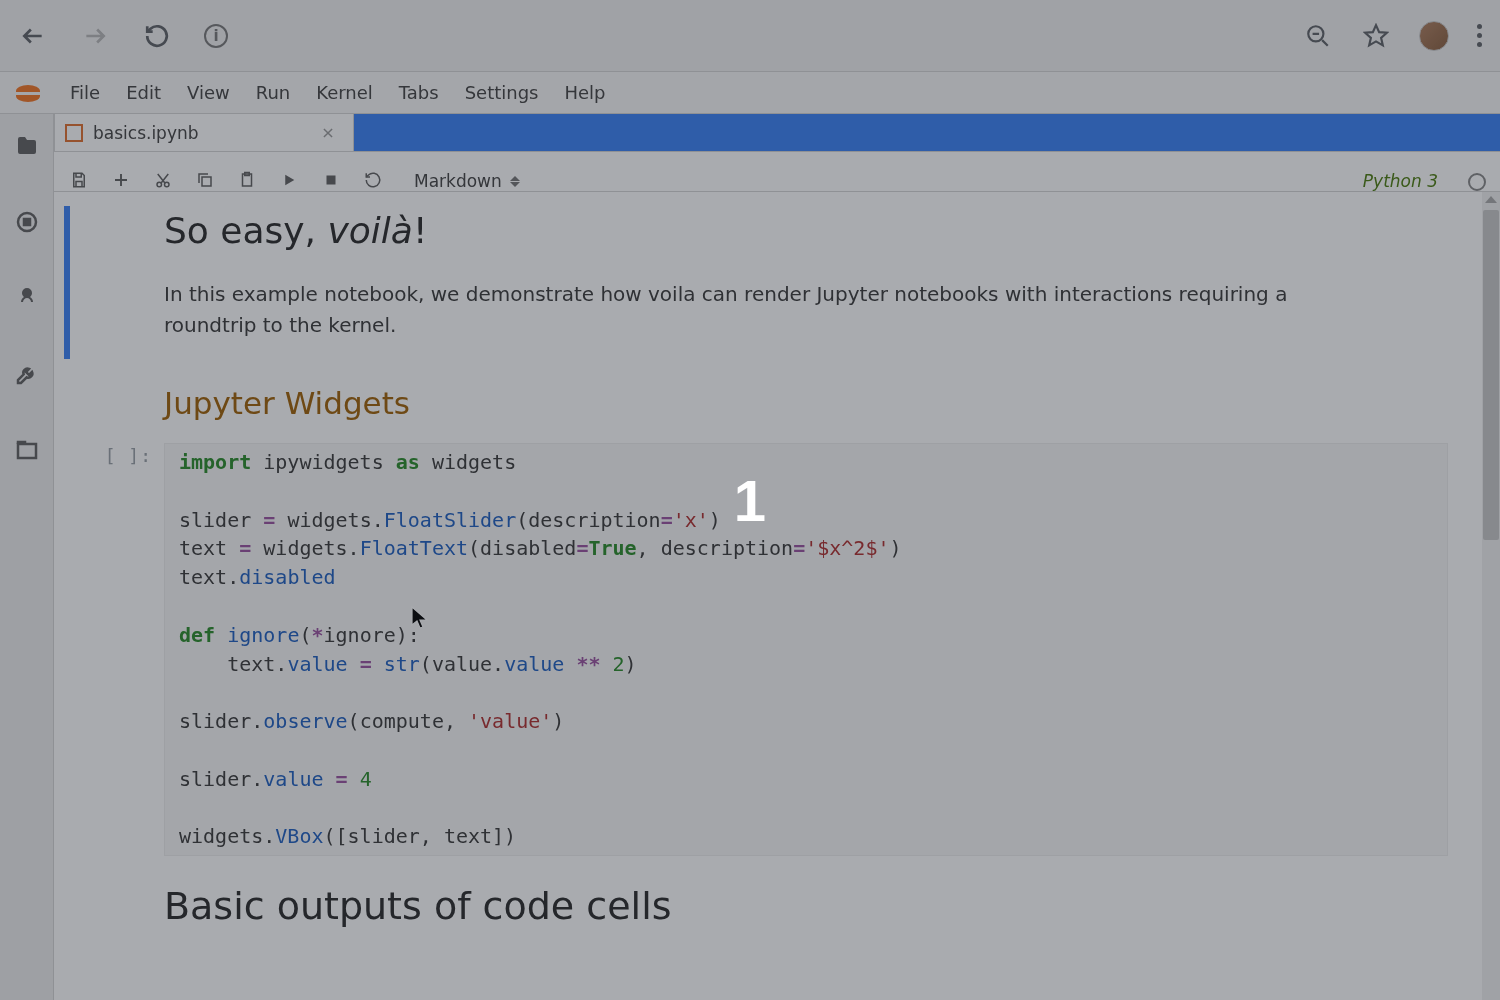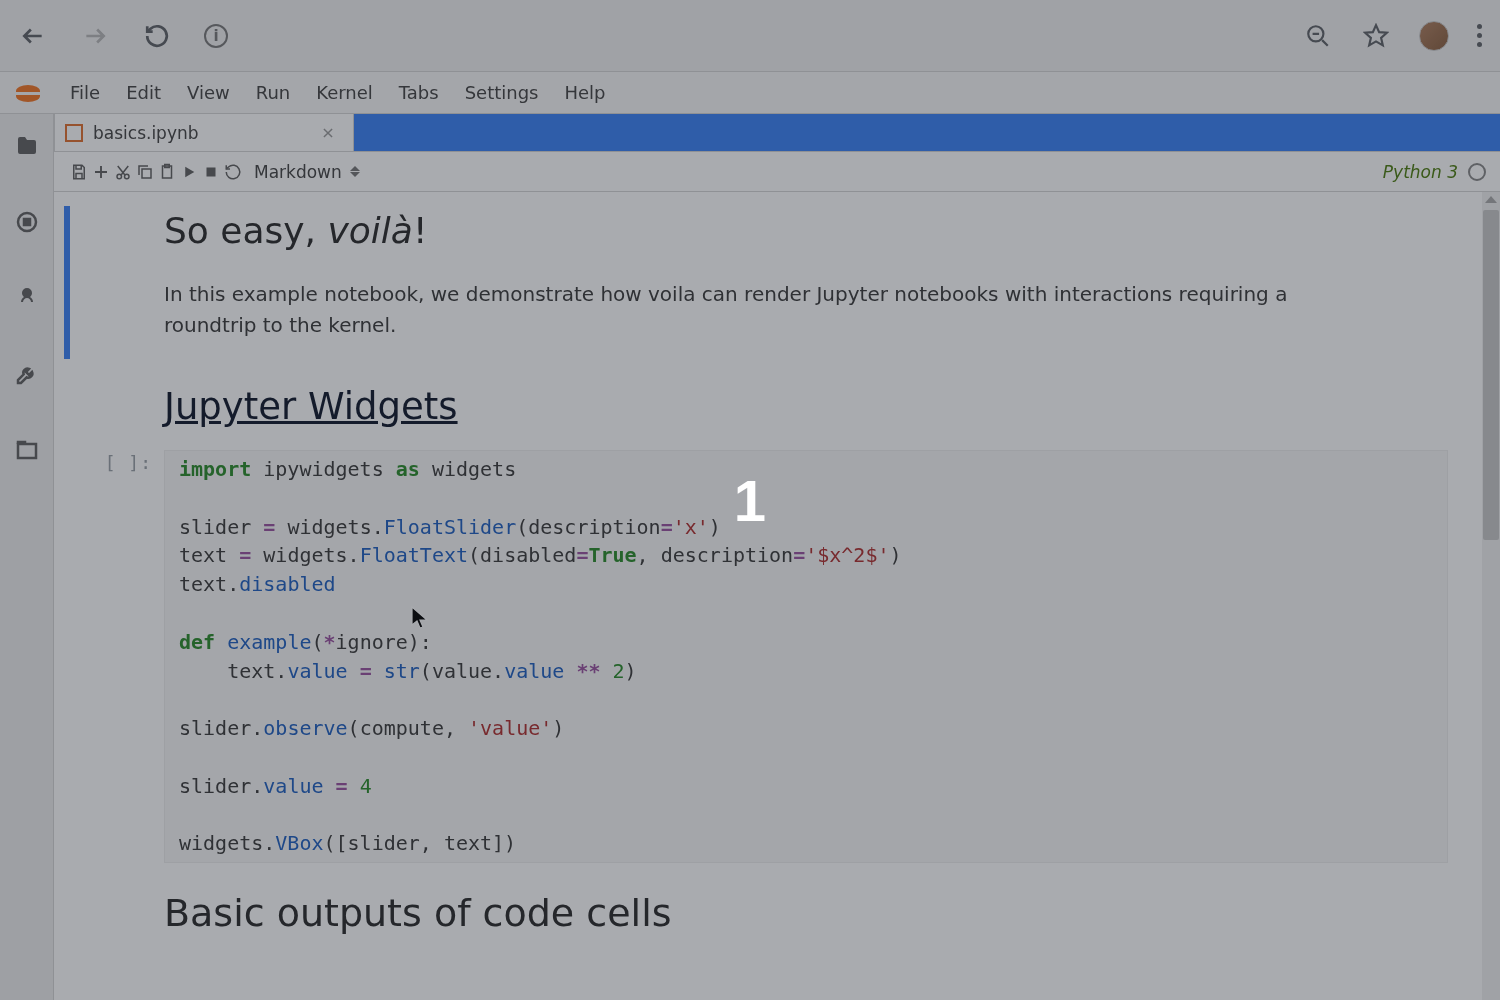--- a/index.html
+++ b/index.html
@@ -32,21 +32,21 @@
   .left-rail .rail-icon { width: 28px; height: 28px; display: flex; align-items: center; justify-content: center; }
   .left-rail svg { width: 24px; height: 24px; }
 
   
   .tab-bar { height: 38px; background: #3b82f6; border-bottom: 1px solid #d6d6d6; display: flex; align-items: flex-end; padding-left: 0; }
   .tab { height: 38px; background: #fff; border: 1px solid #d6d6d6; border-bottom: none; display: flex; align-items: center; padding: 0 14px 0 10px; gap: 10px; font-size: 17px; color: #444; min-width: 300px; }
   .tab-icon { width: 18px; height: 18px; border: 2px solid #e07030; }
   .tab-close { width: 22px; height: 22px; display: flex; align-items: center; justify-content: center; color: #999; margin-left: auto; }
 
   
-  .nb-toolbar { height: 40px; background: #fff; border-bottom: 1px solid #d6d6d6; display: flex; align-items: center; padding: 0 14px 0 14px; color: #616161; font-size: 17px; }
+  .nb-toolbar { height: 40px; background: #fff; border-bottom: 1px solid #d6d6d6; display: flex; align-items: flex-end; padding: 0 14px 0 14px; gap: 20px; color: #616161; font-size: 17px; }
   .nb-toolbar .tb-icon { width: 22px; height: 22px; display: flex; align-items: center; justify-content: center; }
   .nb-toolbar svg { width: 18px; height: 18px; }
   .cell-type { display: flex; align-items: center; gap: 8px; margin-left: 10px; color: #444; }
   .cell-type .caret { display: flex; flex-direction: column; gap: 1px; }
   .cell-type .caret span { width: 0; height: 0; border-left: 5px solid transparent; border-right: 5px solid transparent; }
   .cell-type .caret .up { border-bottom: 5px solid #777; }
   .cell-type .caret .down { border-top: 5px solid #777; }
   .kernel-name { margin-left: auto; color: #4d7c0f; padding-right: 10px; font-style: italic; }
   .kernel-circle { width: 18px; height: 18px; border: 2px solid #888; border-radius: 50%; }
 
@@ -61,21 +61,21 @@
   .cells { padding: 14px 24px 0 10px; }
   .cell-md { display: flex; }
   .prompt-gutter { width: 60px; flex-shrink: 0; }
   .sel-bar { width: 6px; height: 100%; background: #3b82f6; margin-left: 0; }
   .md-body { padding: 4px 24px 18px 40px; color: #3a3a3a; max-width: 1220px; }
   .md-body h1 { font-size: 36px; font-weight: 400; margin-bottom: 28px; color: #2a2a2a; }
   .md-body h1 em { font-style: italic; }
   .md-body p { font-size: 20px; line-height: 1.55; color: #3a3a3a; }
 
   .md-body2 { padding: 26px 24px 22px 100px; }
-  .md-body2 h2 { font-size: 37px; font-weight: 400; color: #0f172a; text-decoration: underline; }
+  .md-body2 h2 { font-size: 31px; font-weight: 400; color: #a16207; }
 
   .code-cell { display: flex; margin: 0 28px 0 10px; }
   .code-prompt { width: 90px; flex-shrink: 0; text-align: right; padding-right: 12px; color: #9aa0a6; font-family: "DejaVu Sans Mono", Consolas, monospace; font-size: 18px; padding-top: 2px; letter-spacing: 1px; }
   .code-body { flex: 1; background: #f7f7f7; border: 1px solid #eee; padding: 4px 14px 4px 14px; font-family: "DejaVu Sans Mono", Consolas, monospace; font-size: 20px; line-height: 1.44; white-space: pre; color: #3a3a3a; }
   .tok-kw { color: #2a8c2a; font-weight: bold; }
   .tok-fn { color: #2060c0; }
   .tok-str { color: #b03030; }
   .tok-const { color: #2a8c2a; font-weight: bold; }
   .tok-attr { color: #2060c0; }
   .tok-op { color: #9a53a0; font-weight: bold; }
@@ -290,21 +290,21 @@
           </div>
 
           <div class="code-cell">
             <div class="code-prompt">[ ]:</div>
             <div class="code-body"><span class="tok-kw">import</span><span> ipywidgets </span><span class="tok-kw">as</span><span> widgets</span>
 
 <span>slider </span><span class="tok-op">=</span><span> widgets.</span><span class="tok-fn">FloatSlider</span><span>(description</span><span class="tok-op">=</span><span class="tok-str">'x'</span><span>)</span>
 <span>text </span><span class="tok-op">=</span><span> widgets.</span><span class="tok-fn">FloatText</span><span>(disabled</span><span class="tok-op">=</span><span class="tok-const">True</span><span>, description</span><span class="tok-op">=</span><span class="tok-str">'$x^2$'</span><span>)</span>
 <span>text.</span><span class="tok-attr">disabled</span>
 
-<span class="tok-kw">def</span><span> </span><span class="tok-fn">example</span><span>(</span><span class="tok-op">*</span><span>ignore):</span>
+<span class="tok-kw">def</span><span> </span><span class="tok-fn">ignore</span><span>(</span><span class="tok-op">*</span><span>ignore):</span>
 <span>    text.</span><span class="tok-attr">value</span><span> </span><span class="tok-op">=</span><span> </span><span class="tok-fn">str</span><span>(value.</span><span class="tok-attr">value</span><span> </span><span class="tok-op">**</span><span> </span><span class="tok-num">2</span><span>)</span>
 
 <span>slider.</span><span class="tok-attr">observe</span><span>(compute, </span><span class="tok-str">'value'</span><span>)</span>
 
 <span>slider.</span><span class="tok-attr">value</span><span> </span><span class="tok-op">=</span><span> </span><span class="tok-num">4</span>
 
 <span>widgets.</span><span class="tok-fn">VBox</span><span>([slider, text])</span></div>
           </div>
 
           <div class="md-body3">

